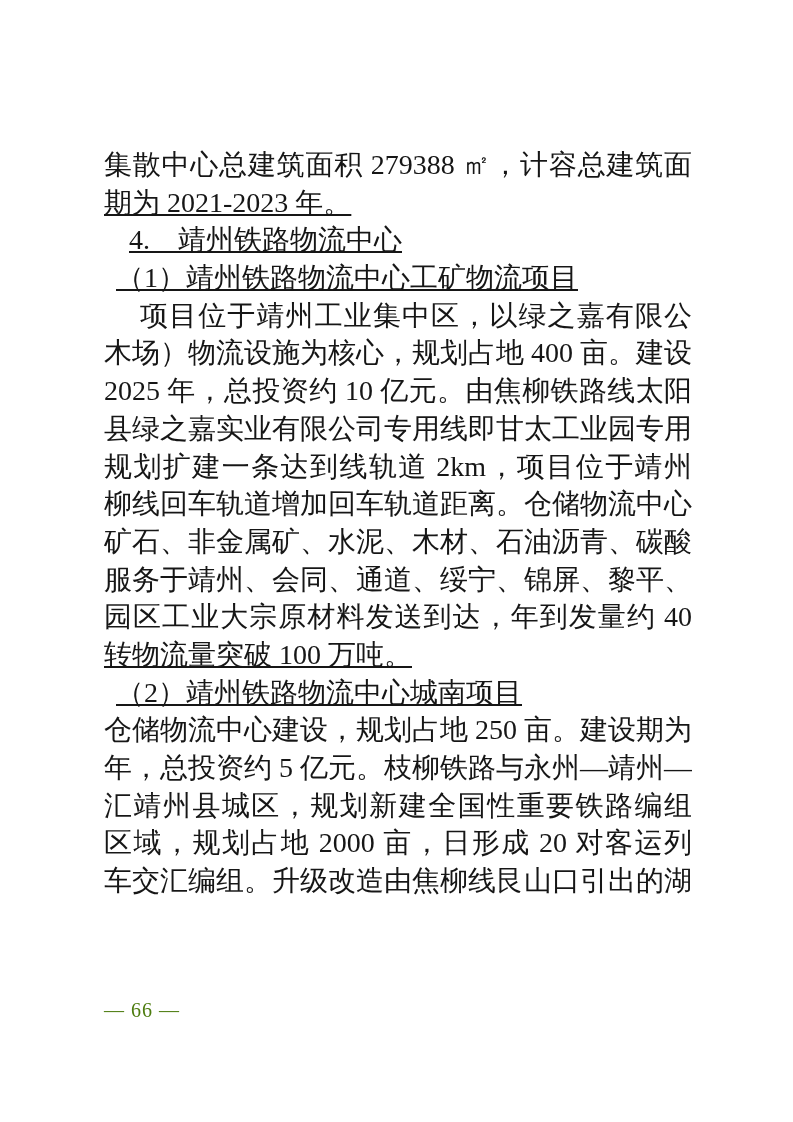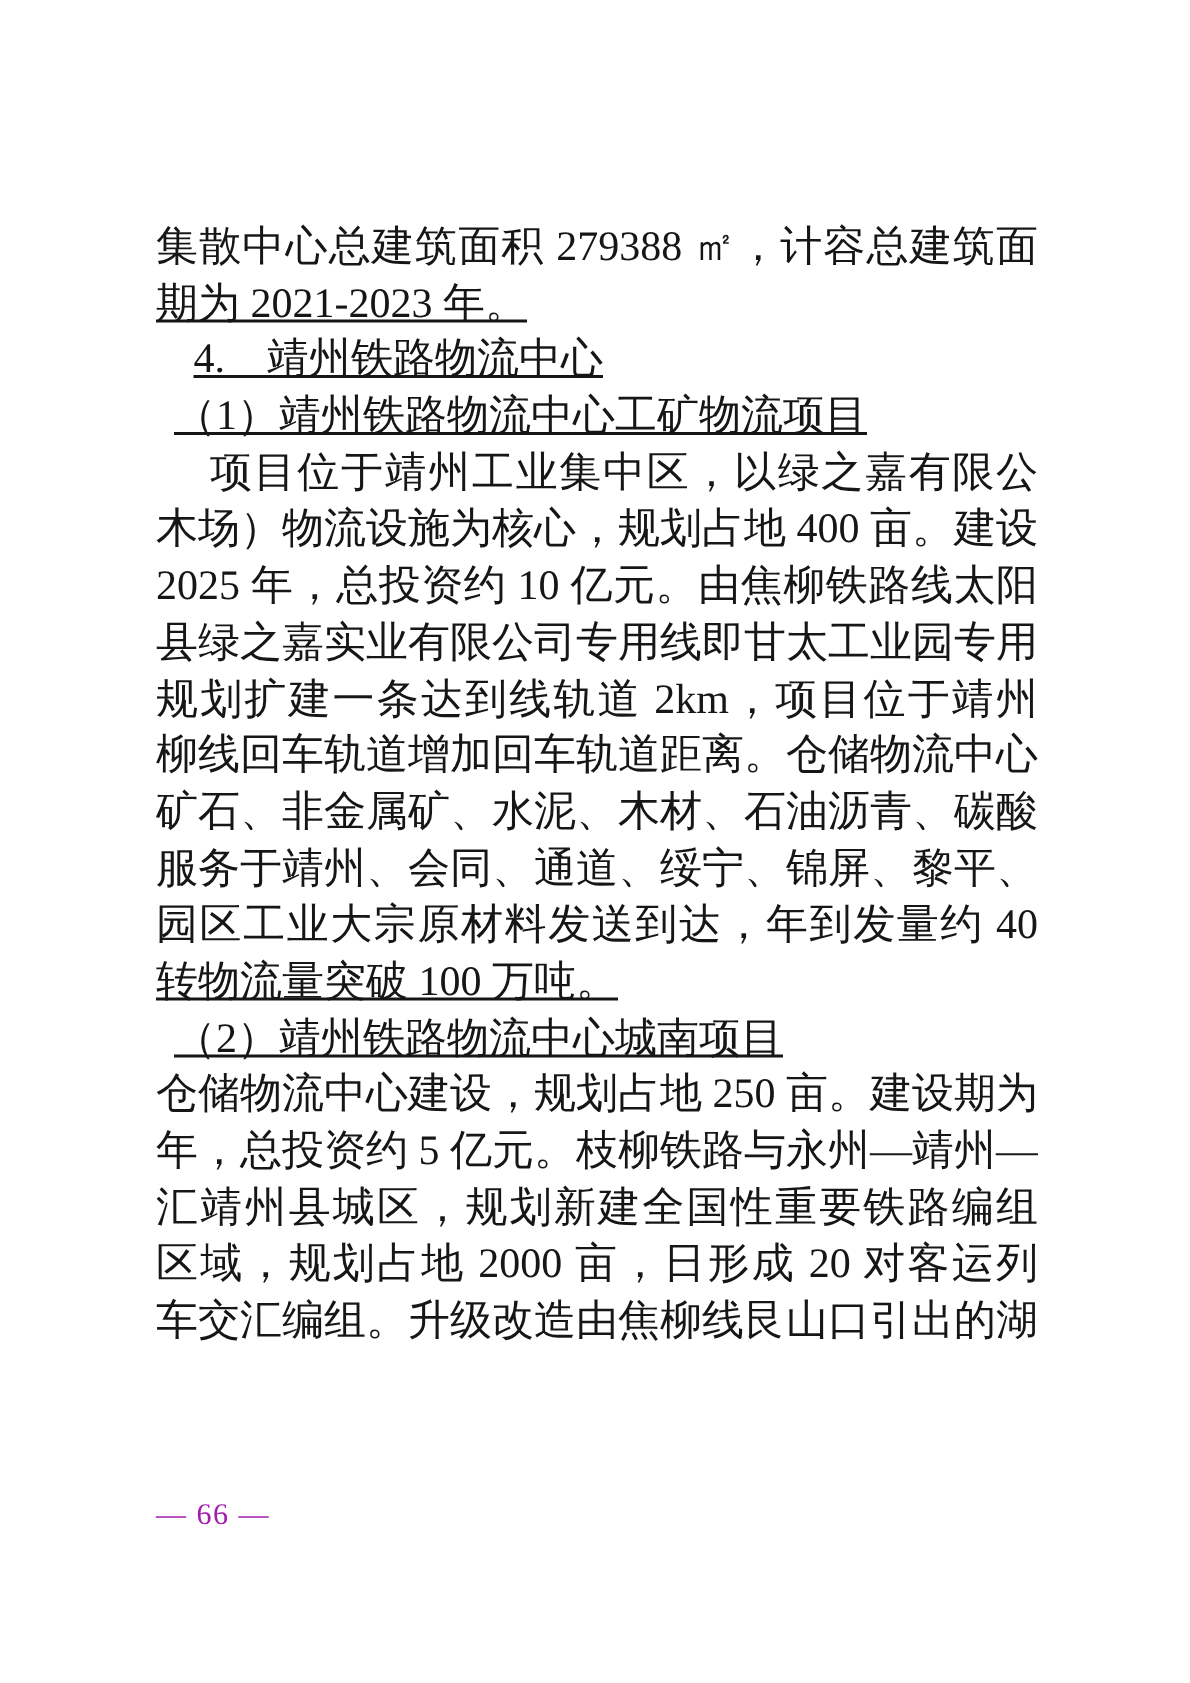--- a/index.html
+++ b/index.html
@@ -40,21 +40,21 @@
   .ind-para  { text-indent: 36px; }
   .ind-num   { text-indent: 25px; }
   .ind-paren { text-indent: 12px; }
   .footer {
     position: absolute;
     left: 104px;
     top: 999px;
     font-size: 20px;
     line-height: 23px;
     letter-spacing: 1px;
-    color: #a21caf;
+    color: #4d7c0f;
   }
 </style>
 </head>
 <body>
 
 <div class="page">
   <div class="textblock">
     <div class="line">集散中心总建筑面积 279388 ㎡，计容总建筑面积 248738 ㎡，建</div>
     <div class="line end">期为 2021-2023 年。</div>
     <div class="line end ind-num">4.　靖州铁路物流中心</div>

